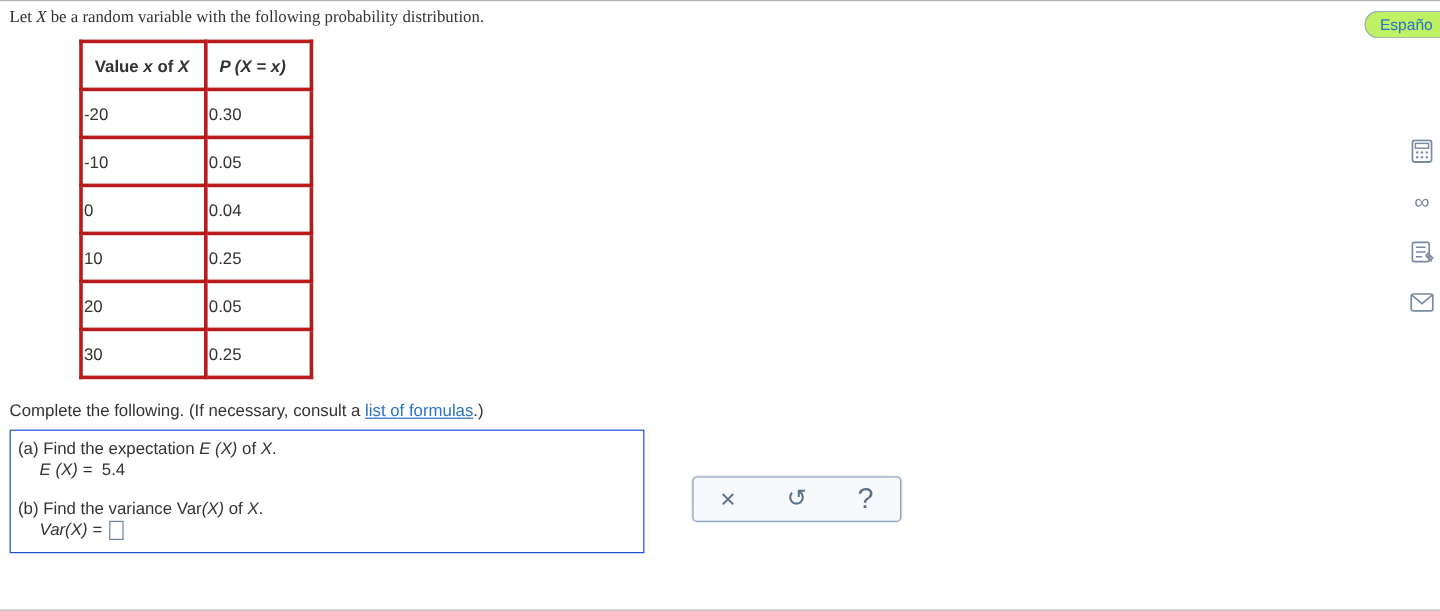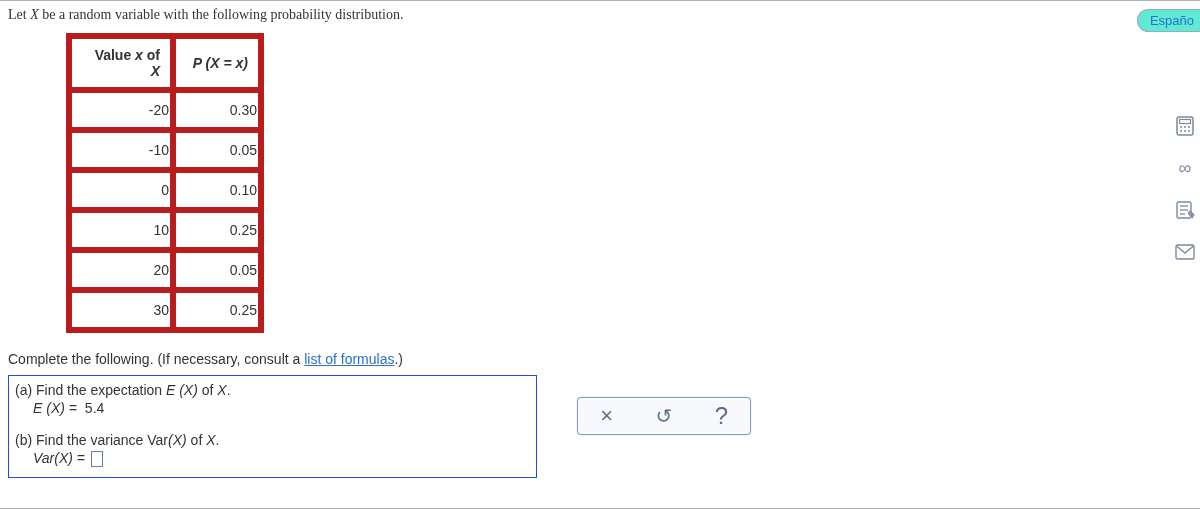--- a/index.html
+++ b/index.html
@@ -18,22 +18,22 @@
   }
   .content { padding: 4px 8px 0 8px; }
   .intro { margin: 2px 0 10px 0; font-family: Liberation Serif, serif; }
   .italic-x { font-style: italic; }
 
   .prob-table {
     border-collapse: collapse;
     margin: 6px 0 0 58px;
   }
   .prob-table th, .prob-table td {
-    border: 6px solid #b91c1c;
-    text-align: right;
+    border: 3px solid #b91c1c;
+    text-align: left;
     vertical-align: middle;
     height: 40px;
     margin-left: 28px;
   }
   .prob-table th {
     background: #fff;
     font-weight: bold;
     padding: 8px 10px;
     width: 104px;
   }
@@ -89,21 +89,21 @@
 
   .lang-pill {
     position: absolute;
     top: 8px; right: 0;
     border: 1px solid #9ab;
     border-right: none;
     border-radius: 14px 0 0 14px;
     padding: 3px 6px 3px 12px;
     font-size: 13px;
     color: #2a72c5;
-    background: #5eead4;
+    background: #bef264;
     cursor: pointer;
   }
 
   .side-icons {
     position: absolute;
     right: 2px; top: 114px;
     width: 26px;
     display: flex; flex-direction: column; gap: 20px;
     align-items: center;
   }
@@ -136,21 +136,21 @@
     <tr>
           <td>-20</td>
           <td class="pxc">0.30</td>
         </tr>
     <tr>
           <td>-10</td>
           <td class="pxc">0.05</td>
         </tr>
     <tr>
           <td>0</td>
-          <td class="pxc">0.10</td>
+          <td class="pxc">0.04</td>
         </tr>
     <tr>
           <td>10</td>
           <td class="pxc">0.25</td>
         </tr>
     <tr>
           <td>20</td>
           <td class="pxc">0.05</td>
         </tr>
     <tr>

